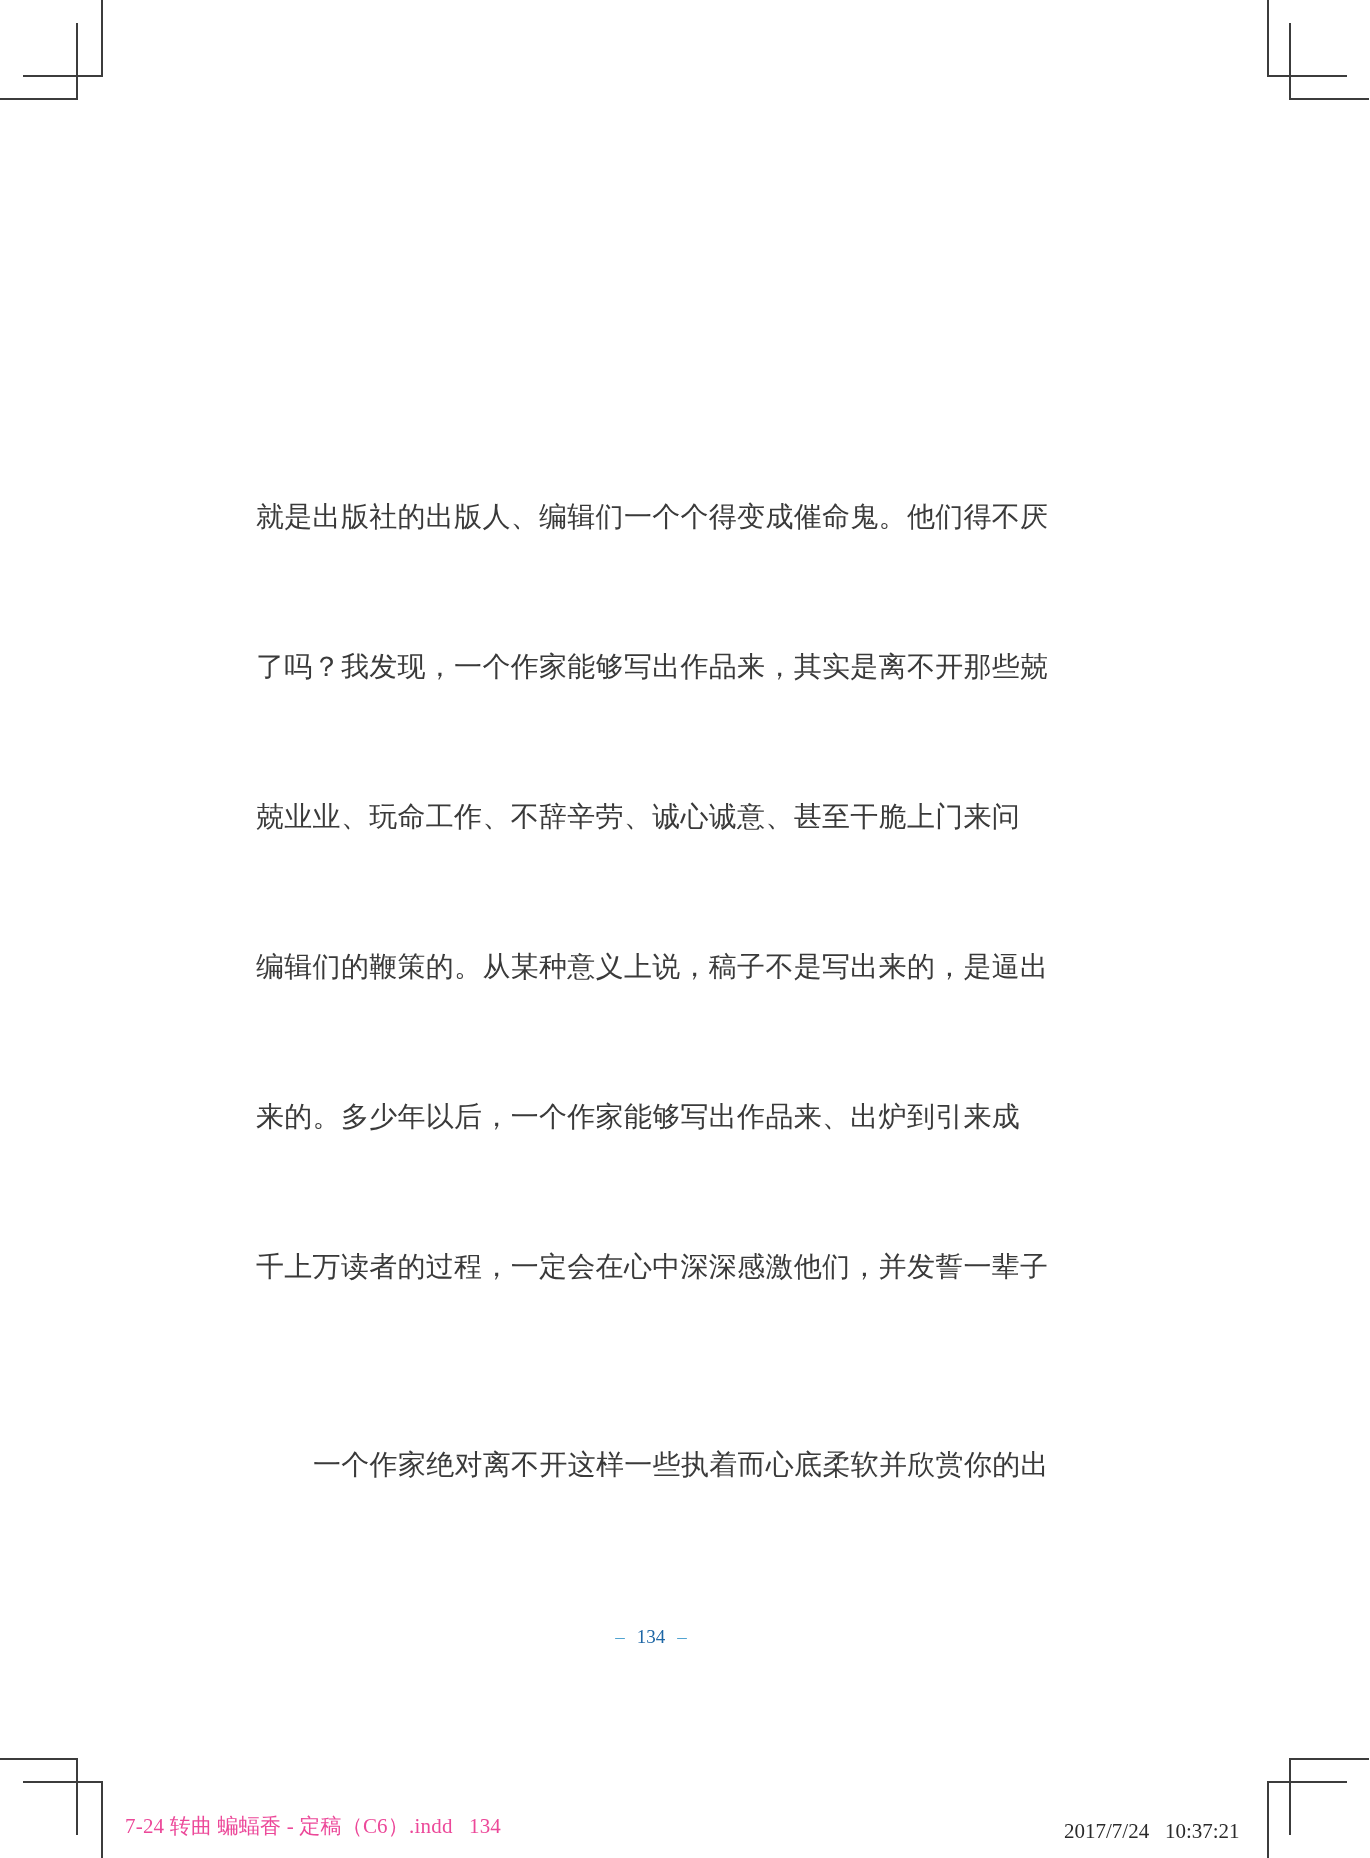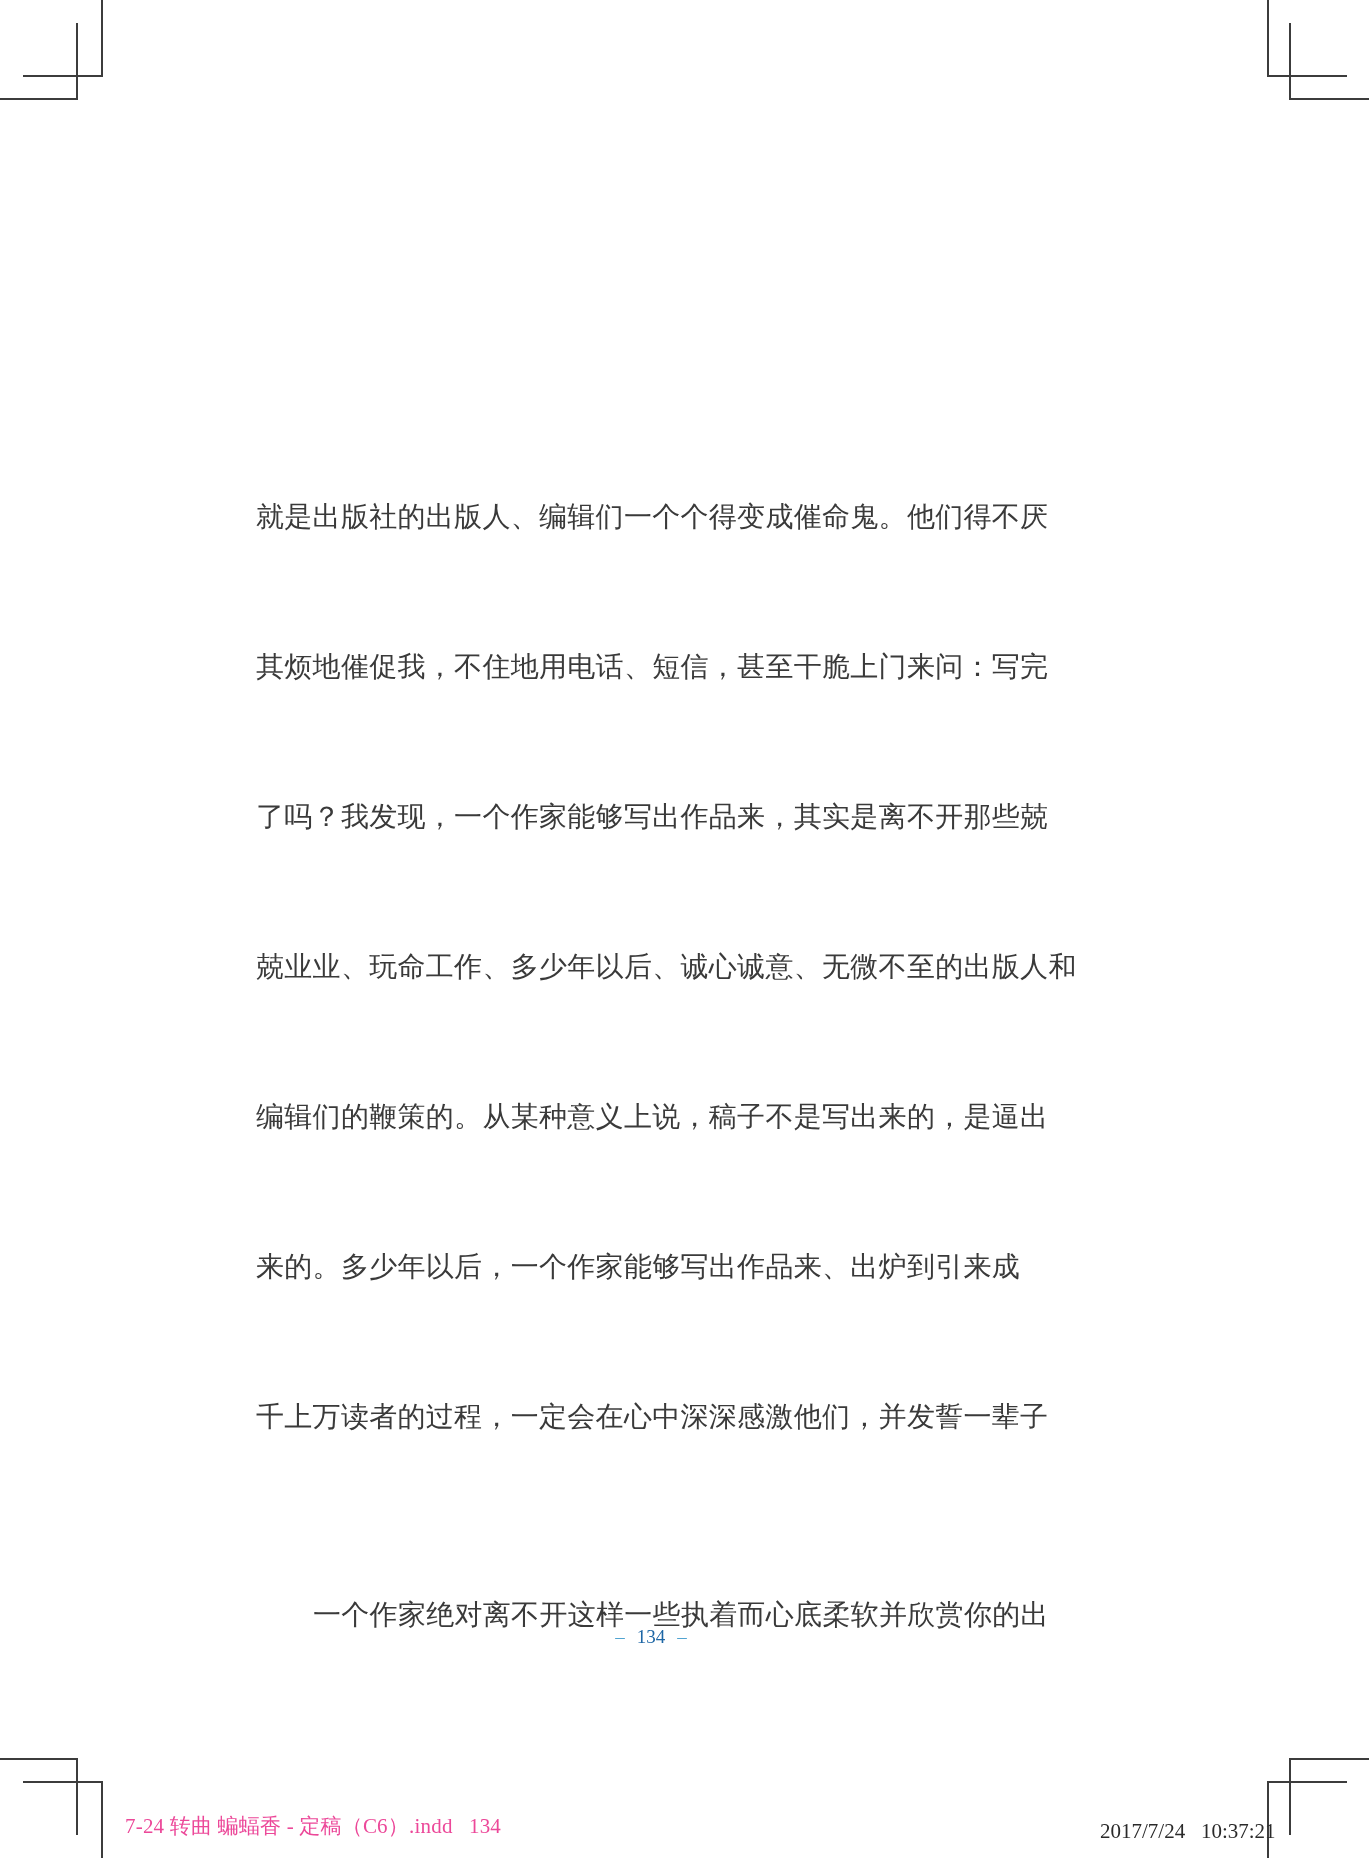--- a/index.html
+++ b/index.html
@@ -35,43 +35,42 @@
   }
   .folio .dash{color:var(--folio-dash-color,#4aa0cf);}
   .folio .num{color:var(--folio-number-color,#1d66a5);margin:0 12px;}
 
   
   .footer-left{
     position:absolute;left:125px;top:1812px;font-size:21px;color:#ec4899;
     white-space:pre;letter-spacing:0.2px;
   }
   .footer-right{
-    position:absolute;left:1100px;top:1819px;font-size:21px;color:#2a2a2a;
+    position:absolute;left:1064px;top:1819px;font-size:21px;color:#2a2a2a;
     white-space:pre;
   }
 </style>
 </head>
 <body>
 
 <div class="sheet">
 
   <div class="crop tl1"></div>
   <div class="crop tl2"></div>
   <div class="crop tr1"></div>
   <div class="crop tr2"></div>
   <div class="crop bl1"></div>
   <div class="crop bl2"></div>
   <div class="crop br1"></div>
   <div class="crop br2"></div>
 
   <div class="textblock">
     <div class="text-line">就是出版社的出版人、编辑们一个个得变成催命鬼。他们得不厌</div>
-    <div class="text-line">其烦地催促我，不住地用电话、短信，甚至干脆上门来问：写完</div>
     <div class="text-line">了吗？我发现，一个作家能够写出作品来，其实是离不开那些兢</div>
-    <div class="text-line">兢业业、玩命工作、多少年以后、诚心诚意、无微不至的出版人和</div>
+    <div class="text-line">兢业业、玩命工作、不辞辛劳、诚心诚意、甚至干脆上门来问</div>
     <div class="text-line">编辑们的鞭策的。从某种意义上说，稿子不是写出来的，是逼出</div>
     <div class="text-line">来的。多少年以后，一个作家能够写出作品来、出炉到引来成</div>
     <div class="text-line">千上万读者的过程，一定会在心中深深感激他们，并发誓一辈子</div>
 
     <div class="text-line indent">一个作家绝对离不开这样一些执着而心底柔软并欣赏你的出</div>
     
 
     
 
     

